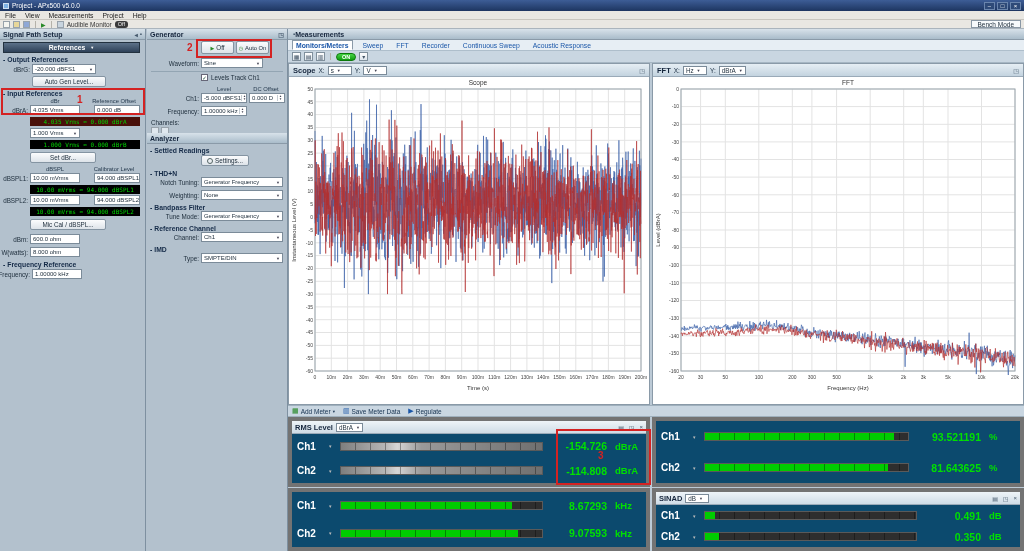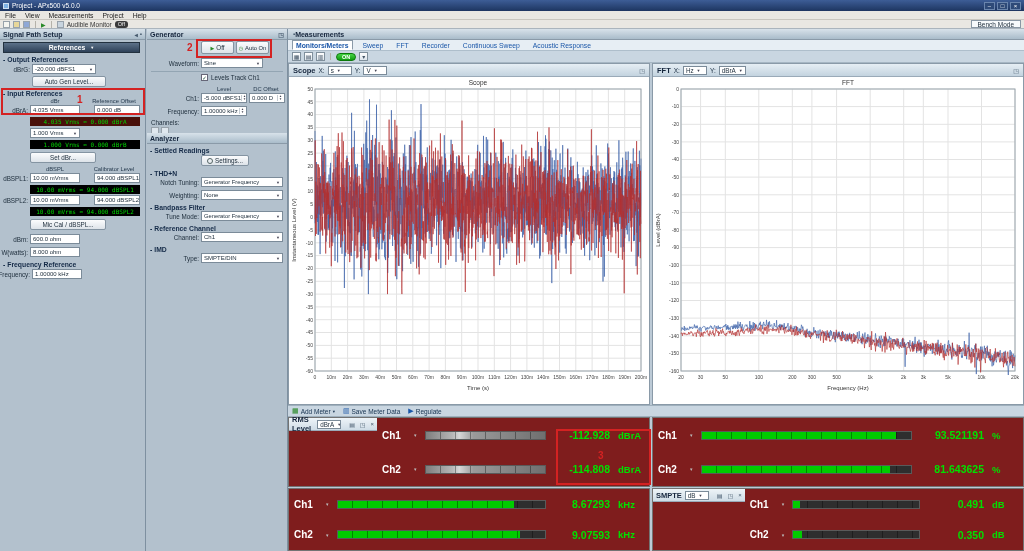--- a/index.html
+++ b/index.html
@@ -84,21 +84,21 @@
   .at{font:6px "Liberation Sans",sans-serif;fill:#333;text-anchor:middle;}
   .gl{stroke:#e3e3e3;stroke-width:1;}
   .pb{fill:none;stroke:#9aa5ad;stroke-width:1;}
   
   .mtoolbar{position:absolute;left:0;top:376px;width:100%;height:12px;background:#c9d6e1;
     border-top:1px solid #9fb0bd;border-bottom:1px solid #9fb0bd;display:flex;align-items:center;
     gap:8px;padding:0 4px;font-size:6.5px;color:#14304e;}
   .mtbtn{display:flex;align-items:center;gap:2px;}
   .mtbtn .ic{font-size:7px;}
   .ic-green{color:#2a8a2a;} .ic-blue{color:#1a56a8;}
-  .meterpanel{position:absolute;border:1px solid #737373;background:#7f1d1d;display:flex;flex-direction:row;}
+  .meterpanel{position:absolute;border:4px solid #737373;background:#0c4a6e;display:flex;flex-direction:column;}
   .meterhdr{height:13px;background:linear-gradient(#eef4f8,#cfdce6);border-bottom:1px solid #9aaab8;
     display:flex;align-items:center;gap:3px;padding:0 3px;flex:0 0 13px;}
   .mername{font-weight:bold;font-size:7.5px;color:#16263d;}
   .merbody{flex:1;display:flex;flex-direction:column;}
   .mrow{flex:1;display:flex;align-items:center;padding:0 5px;gap:4px;}
   .mch{color:#fff;font-size:10px;font-weight:bold;width:28px;}
   .mcharr{color:#bbb;font-size:5px;}
   .mtrack{flex:1;height:9px;background:#2e2e2e;border:1px solid #5a5a5a;position:relative;margin:0 4px;overflow:hidden;}
   .mtrack::after{content:"";position:absolute;inset:0;
     background:repeating-linear-gradient(90deg,transparent 0 14px,rgba(0,0,0,.35) 14px 15px);}
@@ -593,21 +593,21 @@
         <span class="hico">◳</span>
         <span class="hico">×</span>
       </div>
       <div class="merbody">
         <div class="mrow">
           <span class="mch">Ch1</span>
           <span class="mcharr">▾</span>
           <div class="mtrack">
               <div class="mfill" style="width: 100%; background: rgb(154, 154, 154);"></div>
             </div>
-          <span class="mval">-112.928</span>
+          <span class="mval">-154.726</span>
           <span class="munit">dBrA</span>
         </div>
         <div class="mrow">
           <span class="mch">Ch2</span>
           <span class="mcharr">▾</span>
           <div class="mtrack">
               <div class="mfill" style="width: 100%; background: rgb(154, 154, 154);"></div>
             </div>
           <span class="mval">-114.808</span>
           <span class="munit">dBrA</span>
@@ -656,21 +656,21 @@
               <div class="mfill" style="width: 88%; background: rgb(0, 204, 0);"></div>
             </div>
           <span class="mval">9.07593</span>
           <span class="munit">kHz</span>
         </div>
       </div>
     </div>
 
     <div class="meterpanel" style="left:364px;top:459px;width:372px;height:63px">
       <div class="meterhdr">
-        <span class="mername">SMPTE</span>
+        <span class="mername">SINAD</span>
         <span class="axcombo">
           <span>dB</span>
           <span class="arr">▼</span>
         </span>
         <span class="hsp"></span>
         <span class="hico">▤</span>
         <span class="hico">◳</span>
         <span class="hico">×</span>
       </div>
       <div class="merbody">

